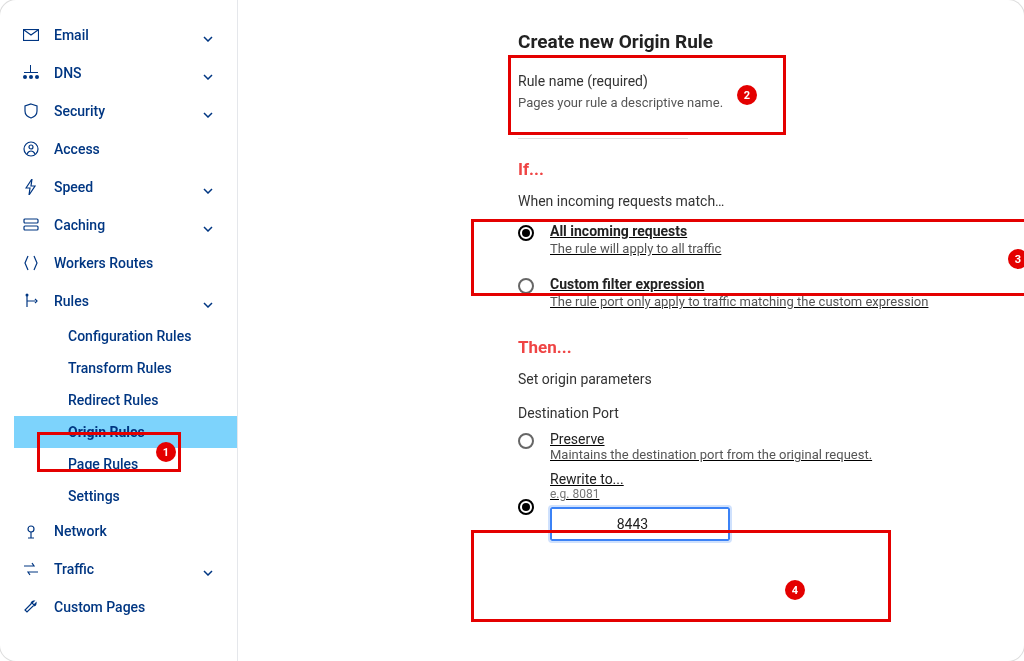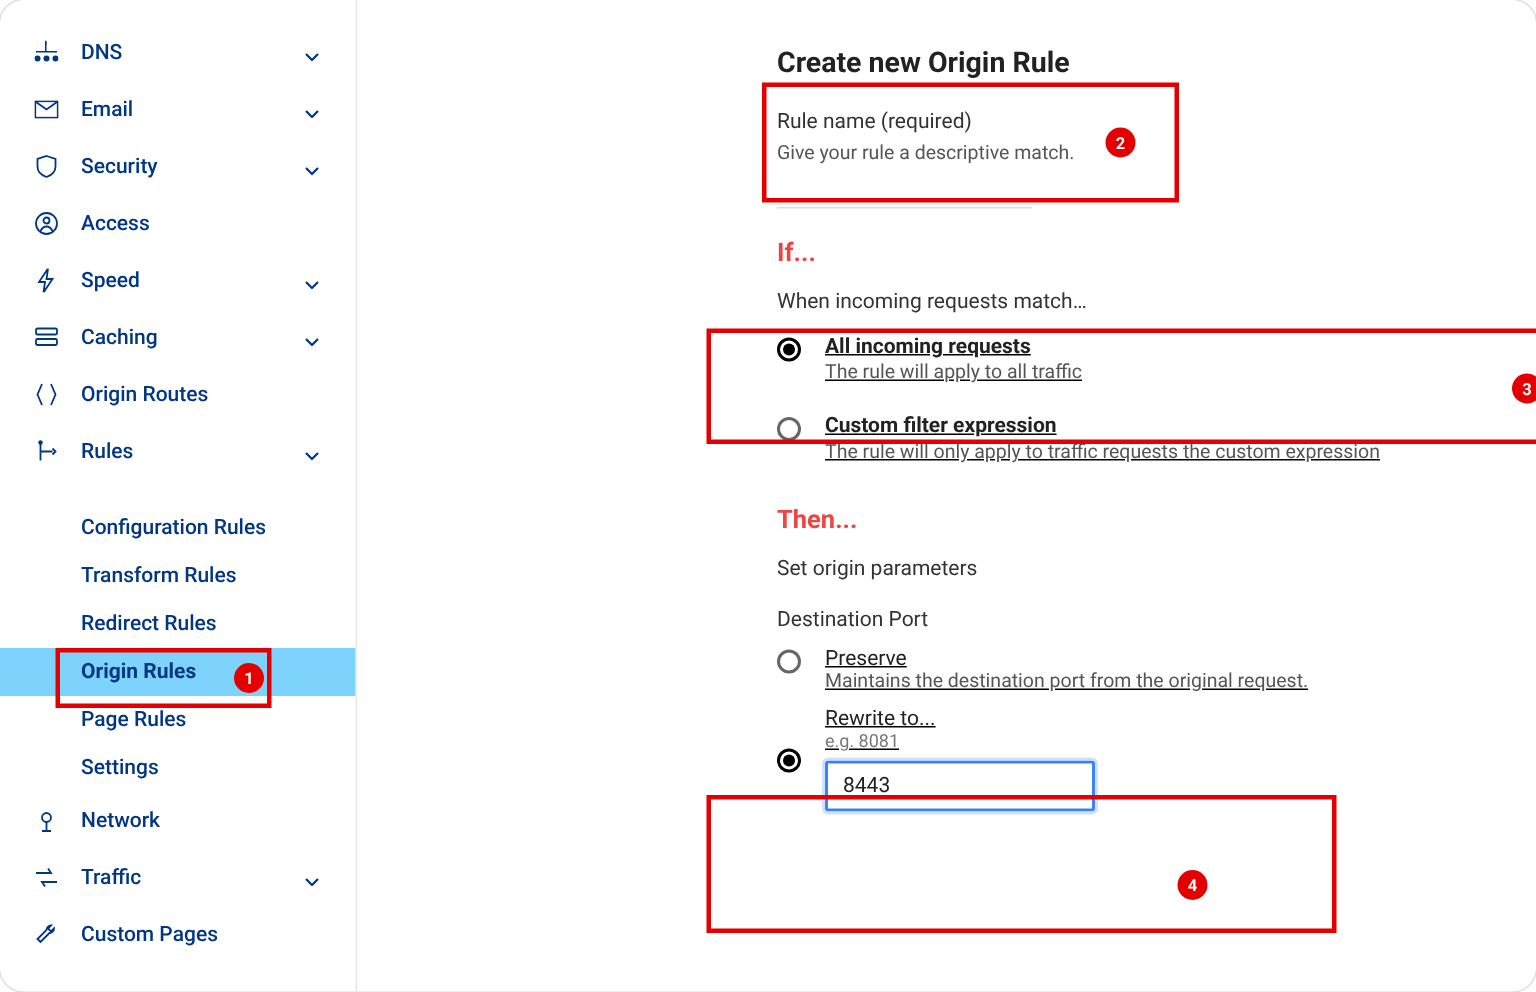--- a/index.html
+++ b/index.html
@@ -7,21 +7,21 @@
     
     .layout { display: flex; height: 100%; }
     
     .sidebar { width: 238px; border-right: 1px solid #e5e7eb; padding: 16px 0; overflow-y: auto; }
     .nav-item { display: flex; align-items: center; padding: 10px 22px; color: #003682; font-size: 14px; cursor: pointer; position: relative; }
     .nav-item .icon { width: 18px; height: 18px; margin-right: 14px; display: inline-flex; align-items: center; justify-content: center; flex-shrink: 0; }
     .nav-item .label { flex: 1; font-weight: 500; }
     .nav-item .chevron { width: 12px; height: 12px; }
     .nav-item.expanded .chevron svg { transform: rotate(180deg); }
     
-    .sub-items { padding-left: 0; margin-top: 16px; }
+    .sub-items { padding-left: 14px; }
     .sub-item { padding: 8px 22px 8px 54px; color: #003682; font-size: 14px; cursor: pointer; font-weight: 500; }
     .sub-item.active { background: #7dd3fc; font-weight: 700; }
     
     .main { flex: 1; padding: 30px 20px 30px 280px; overflow-y: auto; }
     .page-title { font-size: 19px; font-weight: 700; color: #222; margin-bottom: 20px; }
     
     .section { margin-bottom: 28px; }
     .section-label { font-size: 14px; color: #333; margin-bottom: 6px; display: block; }
     .text-input { width: 445px; padding: 8px 10px; border: 1px solid #ccc; border-radius: 4px; font-size: 14px; color: #222; }
     .hint { font-size: 13px; color: #555; margin-top: 6px; }
@@ -31,66 +31,66 @@
     
     .radio-row { display: flex; align-items: flex-start; margin-bottom: 20px; text-decoration: underline; }
     .radio { width: 16px; height: 16px; border: 2px solid #666; border-radius: 50%; margin-right: 16px; margin-top: 2px; flex-shrink: 0; position: relative; }
     .radio.checked { border-color: #000; }
     .radio.checked::after { content: ''; position: absolute; top: 2px; left: 2px; width: 8px; height: 8px; background: #000; border-radius: 50%; }
     .radio-label { flex: 1; }
     .radio-title { font-weight: 700; font-size: 14px; color: #222; margin-bottom: 2px; }
     .radio-desc { font-size: 13px; color: #555; }
     
     .port-input-wrap { margin-top: 6px; }
-    .port-input { width: 180px; padding: 7px 10px; border: 2px solid #3b82f6; border-radius: 2px; font-size: 14px; color: #222; outline: 2px solid #cfe1fd; }
+    .port-input { width: 180px; padding: 7px 10px; border: 2px solid #3b82f6; border-radius: 2px; font-size: 14px; color: #222; outline: 2px solid #cfe1fd; text-align: center; }
     .example { font-size: 12px; color: #777; margin-bottom: 4px; }
     
     .annotation { position: absolute; border: 3px solid #e40000; pointer-events: none; z-index: 10; }
     .badge { position: absolute; width: 20px; height: 20px; background: #e40000; color: #fff; border-radius: 50%; display: flex; align-items: center; justify-content: center; font-size: 11px; font-weight: 700; z-index: 11; pointer-events: none; }
     
     .divider-short { border: none; border-top: 1px solid #ddd; margin: 20px 0; width: 170px; }
     
     svg { flex-shrink: 0; }
   </style>
 </head>
 <body>
 
 <div class="layout">
   <nav class="sidebar">
+
+    <div class="nav-item">
+      <span class="icon">
+          <svg width="16" height="12" viewBox="0 0 16 12">
+            <rect x="0.5" y="0.5" width="15" height="11" stroke="#003682" fill="none" stroke-width="1.2"></rect>
+            <path d="M1 1L8 6L15 1" stroke="#003682" fill="none" stroke-width="1.2"></path>
+          </svg>
+        </span>
+      <span class="label">Email</span>
+      <span class="chevron"><svg width="10" height="6" viewBox="0 0 10 6">
+            <path d="M1 1L5 5L9 1" stroke="#003682" stroke-width="1.5" fill="none"></path>
+          </svg></span>
+    </div>
 
     <div class="nav-item">
       <span class="icon">
           <svg width="16" height="16" viewBox="0 0 16 16" fill="none">
             <rect x="1" y="7" width="14" height="1" fill="#003682"></rect>
             <rect x="7" y="1" width="1" height="6" fill="#003682"></rect>
             <circle cx="2" cy="12" r="2" fill="#003682"></circle>
             <circle cx="8" cy="12" r="2" fill="#003682"></circle>
             <circle cx="14" cy="12" r="2" fill="#003682"></circle>
             <rect x="7" y="0" width="1" height="3" fill="#003682"></rect>
           </svg>
         </span>
       <span class="label">DNS</span>
       <span class="chevron"><svg width="10" height="6" viewBox="0 0 10 6">
             <path d="M1 1L5 5L9 1" stroke="#003682" stroke-width="1.5" fill="none"></path>
           </svg></span>
     </div>
 
-    <div class="nav-item">
-      <span class="icon">
-          <svg width="16" height="12" viewBox="0 0 16 12">
-            <rect x="0.5" y="0.5" width="15" height="11" stroke="#003682" fill="none" stroke-width="1.2"></rect>
-            <path d="M1 1L8 6L15 1" stroke="#003682" fill="none" stroke-width="1.2"></path>
-          </svg>
-        </span>
-      <span class="label">Email</span>
-      <span class="chevron"><svg width="10" height="6" viewBox="0 0 10 6">
-            <path d="M1 1L5 5L9 1" stroke="#003682" stroke-width="1.5" fill="none"></path>
-          </svg></span>
-    </div>
-
 
     <div class="nav-item">
       <span class="icon">
           <svg width="14" height="16" viewBox="0 0 14 16">
             <path d="M7 1L13 3V8c0 4-3 6-6 7-3-1-6-3-6-7V3L7 1z" stroke="#003682" fill="none" stroke-width="1.2"></path>
           </svg>
         </span>
       <span class="label">Security</span>
       <span class="chevron"><svg width="10" height="6" viewBox="0 0 10 6">
             <path d="M1 1L5 5L9 1" stroke="#003682" stroke-width="1.5" fill="none"></path>
@@ -132,21 +132,21 @@
             <path d="M1 1L5 5L9 1" stroke="#003682" stroke-width="1.5" fill="none"></path>
           </svg></span>
     </div>
 
     <div class="nav-item">
       <span class="icon">
           <svg width="14" height="16" viewBox="0 0 14 16">
             <path d="M4 1l-3 7 3 7M10 1l3 7-3 7" stroke="#003682" fill="none" stroke-width="1.2"></path>
           </svg>
         </span>
-      <span class="label">Origin Routes</span>
+      <span class="label">Workers Routes</span>
     </div>
 
     <div class="nav-item expanded">
       <span class="icon">
           <svg width="16" height="16" viewBox="0 0 16 16">
             <path d="M4 2v12M4 8h8M12 6l2 2-2 2" stroke="#003682" fill="none" stroke-width="1.2"></path>
             <circle cx="4" cy="2" r="1.5" fill="#003682"></circle>
           </svg>
         </span>
       <span class="label">Rules</span>
@@ -194,42 +194,42 @@
       <span class="label">Custom Pages</span>
     </div>
 
   </nav>
 
   <main class="main">
     <h1 class="page-title">Create new Origin Rule</h1>
 
     <div class="section">
       <label class="section-label">Rule name (required)</label>
-      <div class="hint">Give your rule a descriptive match.</div>
+      <div class="hint">Pages your rule a descriptive name.</div>
     </div>
 
     <hr class="divider-short">
 
     <div class="section">
       <h2 class="section-heading">If...</h2>
       <div class="sub-text">When incoming requests match…</div>
 
       <div class="radio-row">
         <div class="radio checked"></div>
         <div class="radio-label">
           <div class="radio-title">All incoming requests</div>
           <div class="radio-desc">The rule will apply to all traffic</div>
         </div>
       </div>
 
       <div class="radio-row">
         <div class="radio"></div>
         <div class="radio-label">
           <div class="radio-title">Custom filter expression</div>
-          <div class="radio-desc">The rule will only apply to traffic requests the custom expression</div>
+          <div class="radio-desc">The rule port only apply to traffic matching the custom expression</div>
         </div>
       </div>
     </div>
 
     <div class="section">
       <h2 class="section-heading">Then...</h2>
       <div class="sub-text">Set origin parameters</div>
 
       <div class="sub-text" style="margin-top: 18px; margin-bottom: 10px;">Destination Port</div>
 

